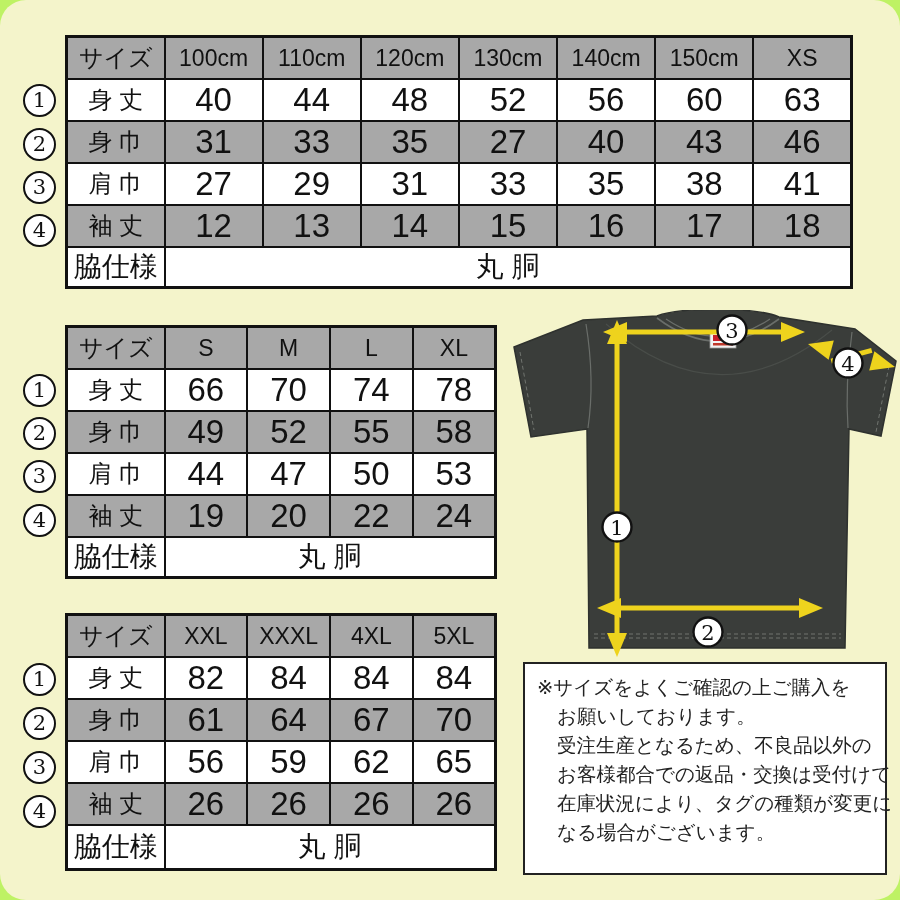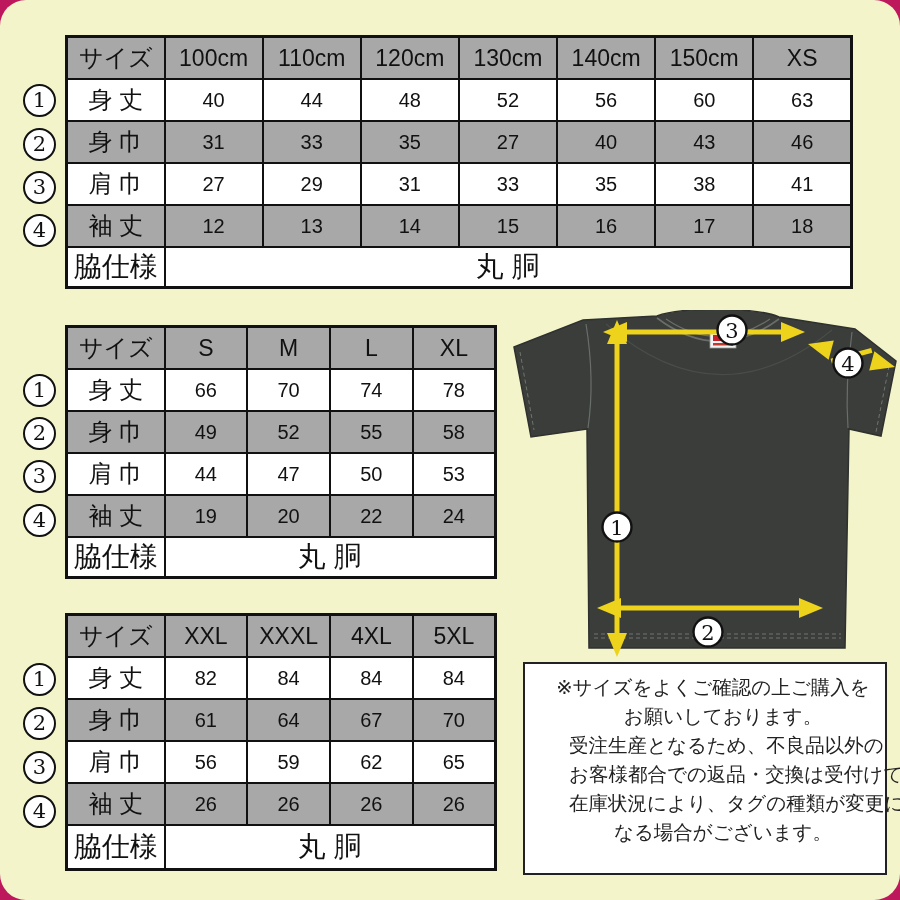--- a/index.html
+++ b/index.html
@@ -1,41 +1,41 @@
 <!DOCTYPE html>
 <html><head>
 <meta charset="utf-8">
 <style>
   html,body{margin:0;padding:0;background:#ffffff;}
-  .stage{position:relative;width:900px;height:900px;background:#be185d;overflow:hidden;
+  .stage{position:relative;width:900px;height:900px;background:#bef264;overflow:hidden;
          font-family:"Liberation Sans","DejaVu Sans",sans-serif;color:#111;}
   .canvas{position:absolute;left:0;top:0;width:900px;height:900px;background:#f4f4cb;border-radius:26px;}
 
   
   table.size-table{position:absolute;border-collapse:collapse;table-layout:fixed;
                    background:#ffffff;border:3px solid #111;}
   table.size-table td{border:2px solid #111;text-align:center;vertical-align:middle;
                       padding:0;overflow:hidden;white-space:nowrap;}
   .hd td{background:#a8a8a8;font-size:23px;height:40px;}
   .r-gray td{background:#a8a8a8;}
   .r-white td{background:#ffffff;}
   td.lbl{font-size:24px;}
-  td.val{font-size:20px;}
+  td.val{font-size:33px;}
   .t-row td{height:40px;}
   .ft td{height:36px;font-size:28px;background:#ffffff;}
   #table3 .ft td{height:42px;}
 
   
   .circ{position:absolute;width:29px;height:29px;border:2.5px solid #111;border-radius:50%;
         background:#fff;display:flex;align-items:center;justify-content:center;
         font-family:"DejaVu Serif",serif;font-size:21px;color:#111;line-height:1;}
 
   
   .note{position:absolute;left:523px;top:662px;width:364px;height:213px;background:#ffffff;
-        border:2px solid #222;box-sizing:border-box;padding:9px 8px 0 24px;text-align:center;}
+        border:2px solid #222;box-sizing:border-box;padding:9px 8px 0 12px;}
   .note-line{font-size:19.5px;line-height:29px;color:#222;white-space:nowrap;}
   .note-line.indent{padding-left:20px;}
 
   
   .shirt-wrap{position:absolute;left:510px;top:310px;width:390px;height:350px;}
   .shirt-wrap svg{display:block;}
   .svg-digit{font-family:"DejaVu Serif",serif;font-size:21px;fill:#111;}
 </style>
 </head>
 <body>

